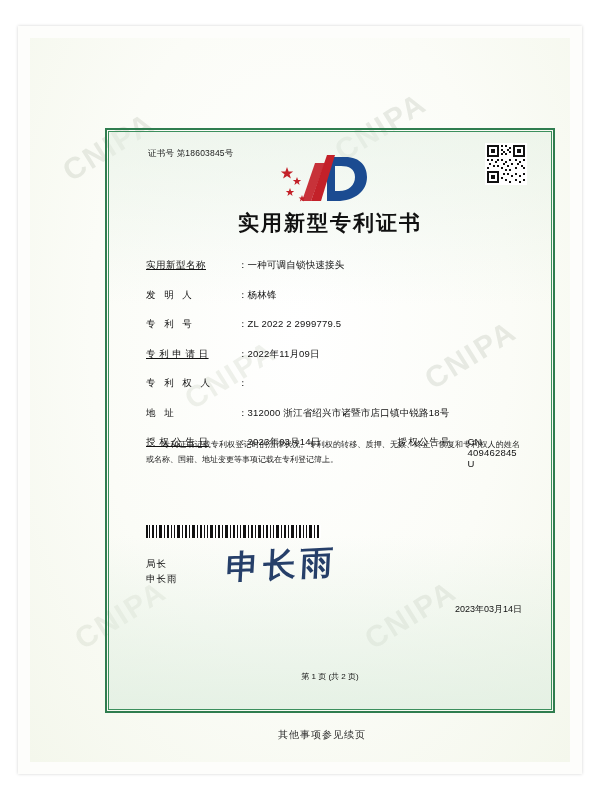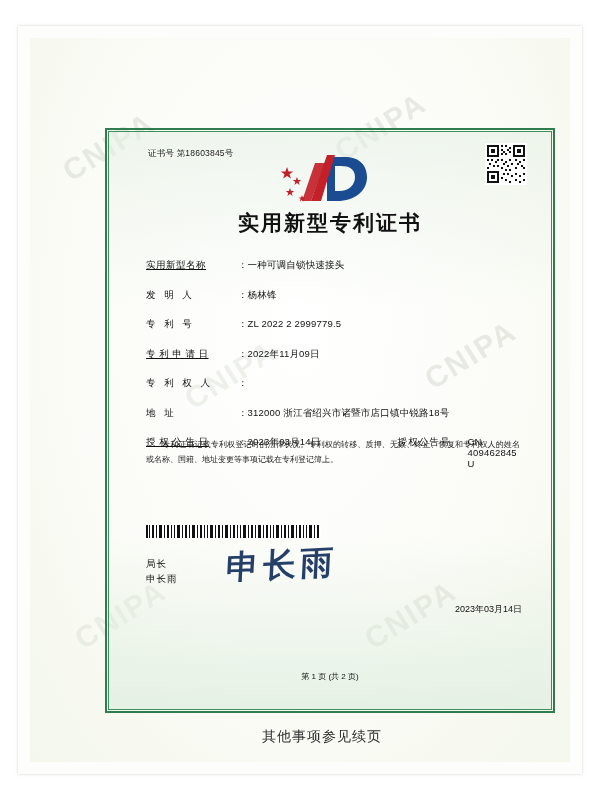--- a/index.html
+++ b/index.html
@@ -249,21 +249,21 @@
     font-size: 8px;
     color: #111;
   }
 
   .footnote {
     position: absolute;
     left: 0;
     right: 0;
     top: 690px;
     text-align: center;
-    font-size: 14px;
+    font-size: 10px;
     color: #2d2d2d;
     letter-spacing: 1px;
     margin-left: 44px;
   }
 </style>
 </head>
 <body>
 
 <div class="page">
   <div class="paper-shadow"></div>

